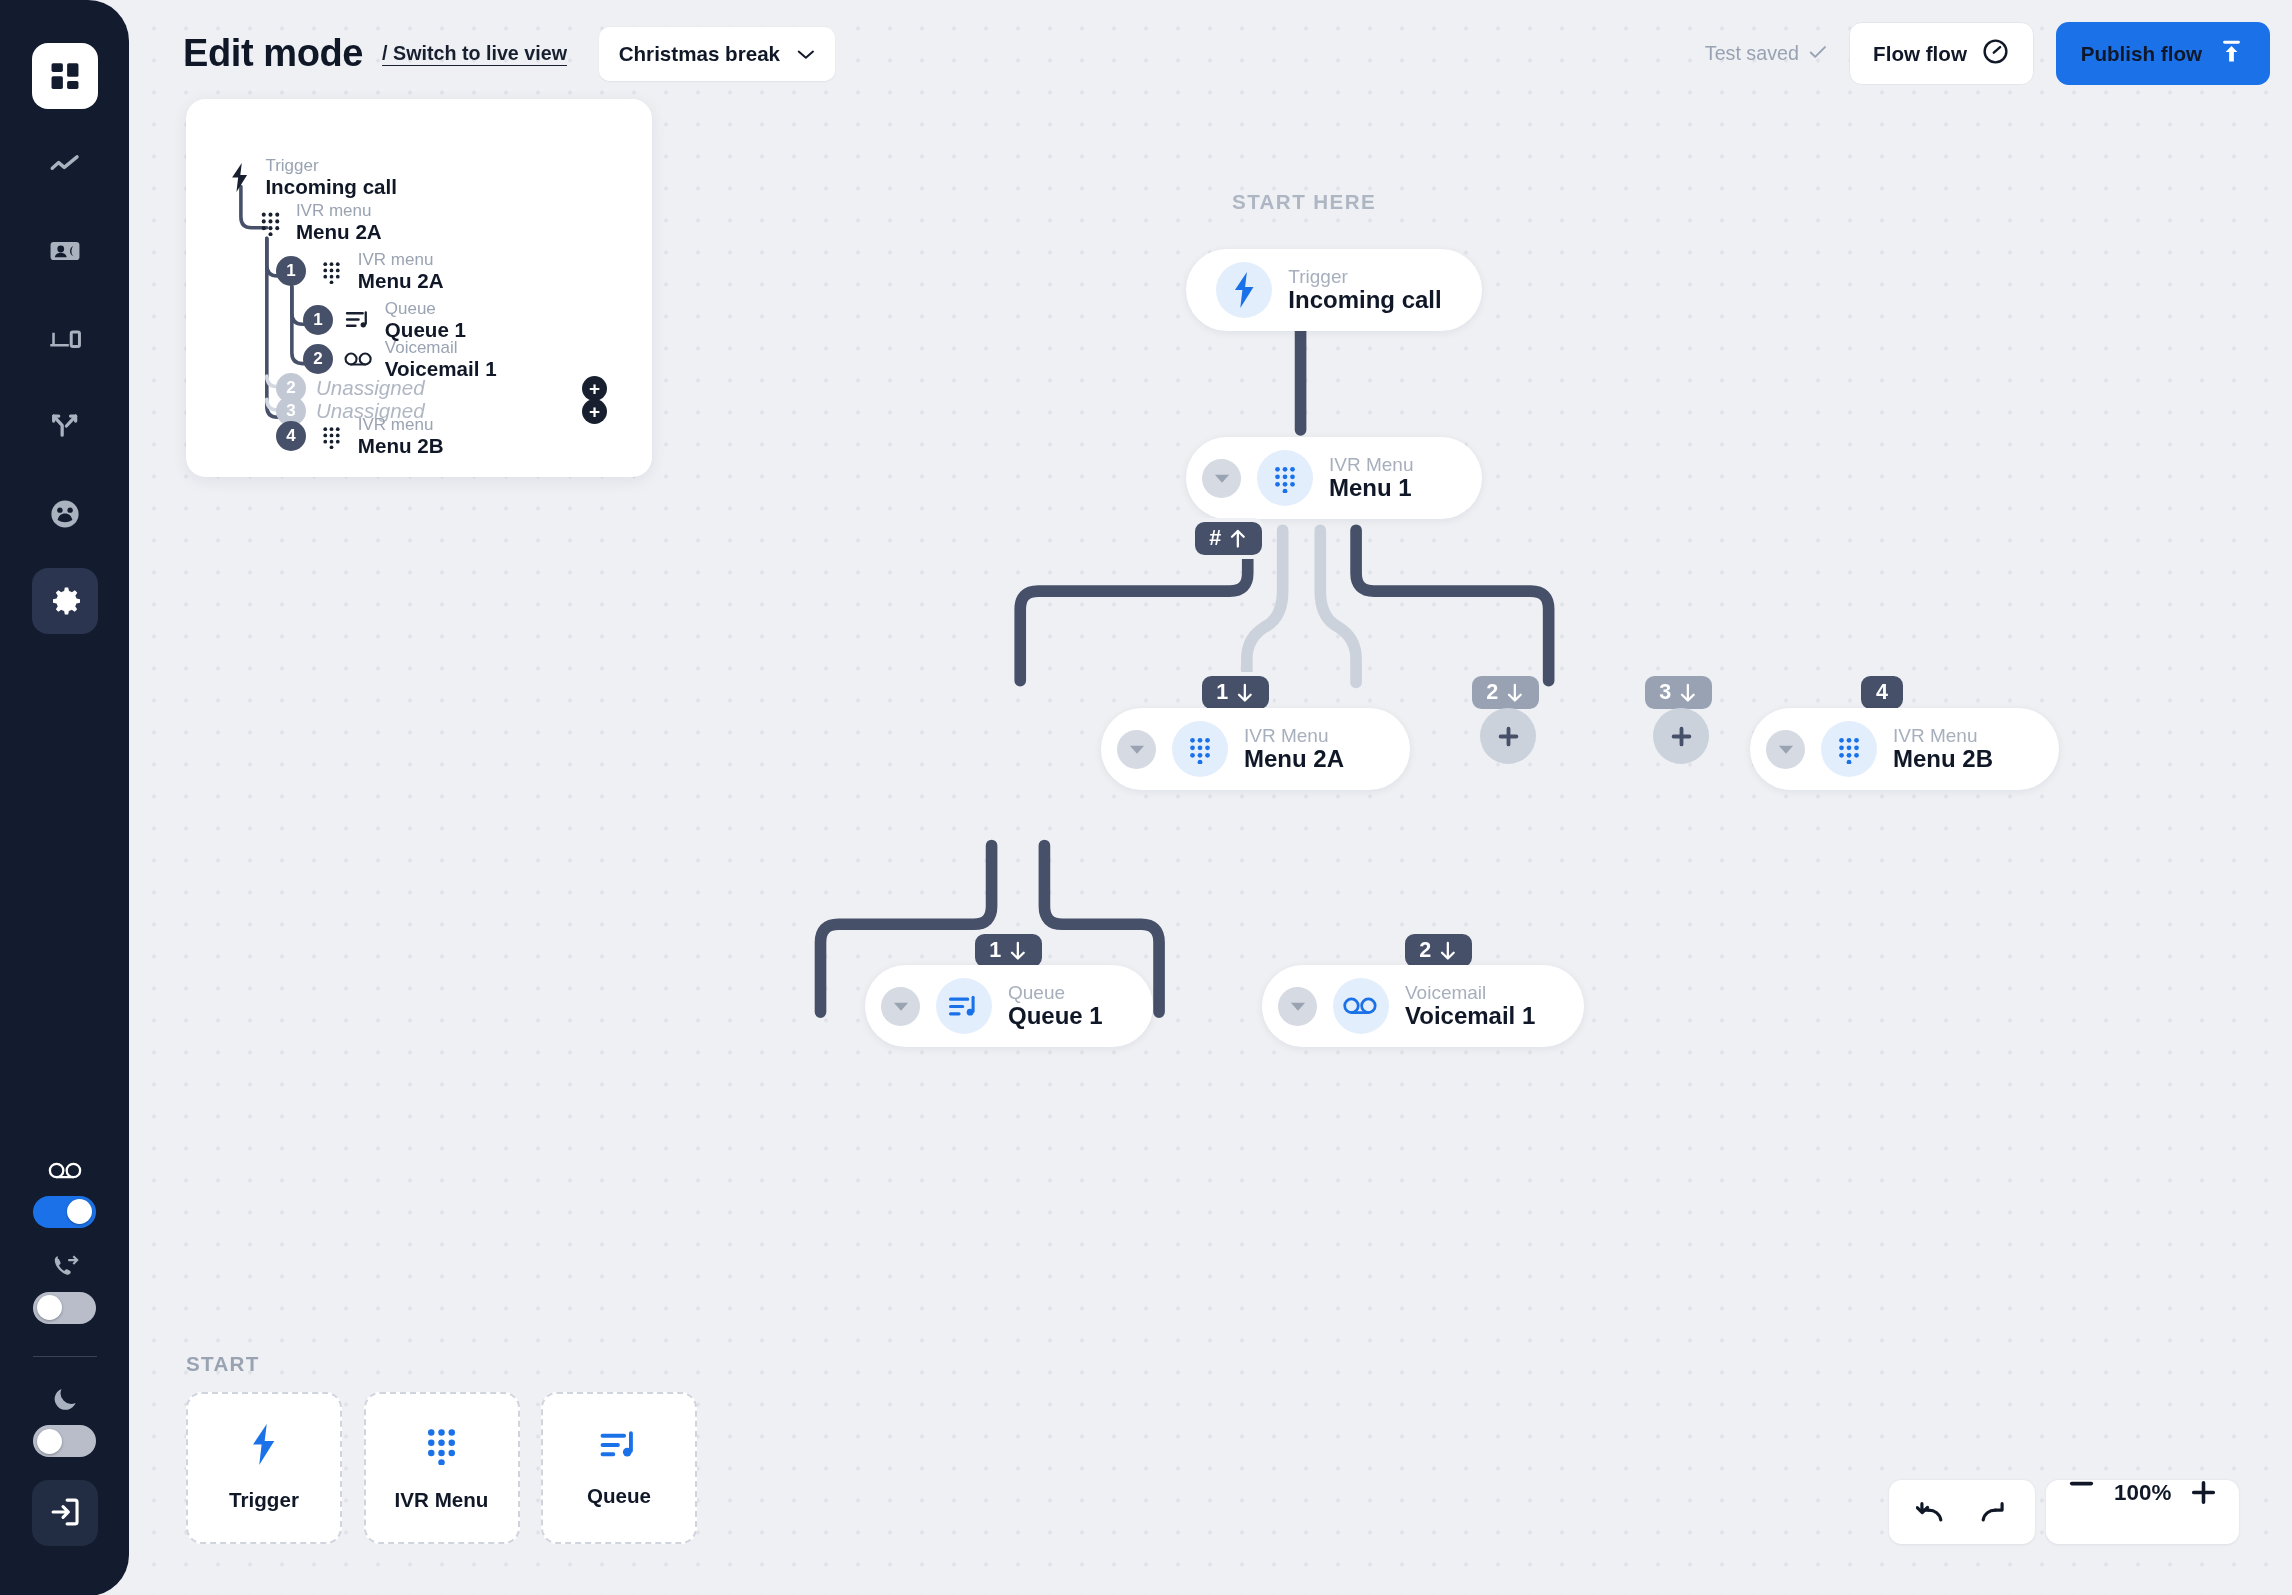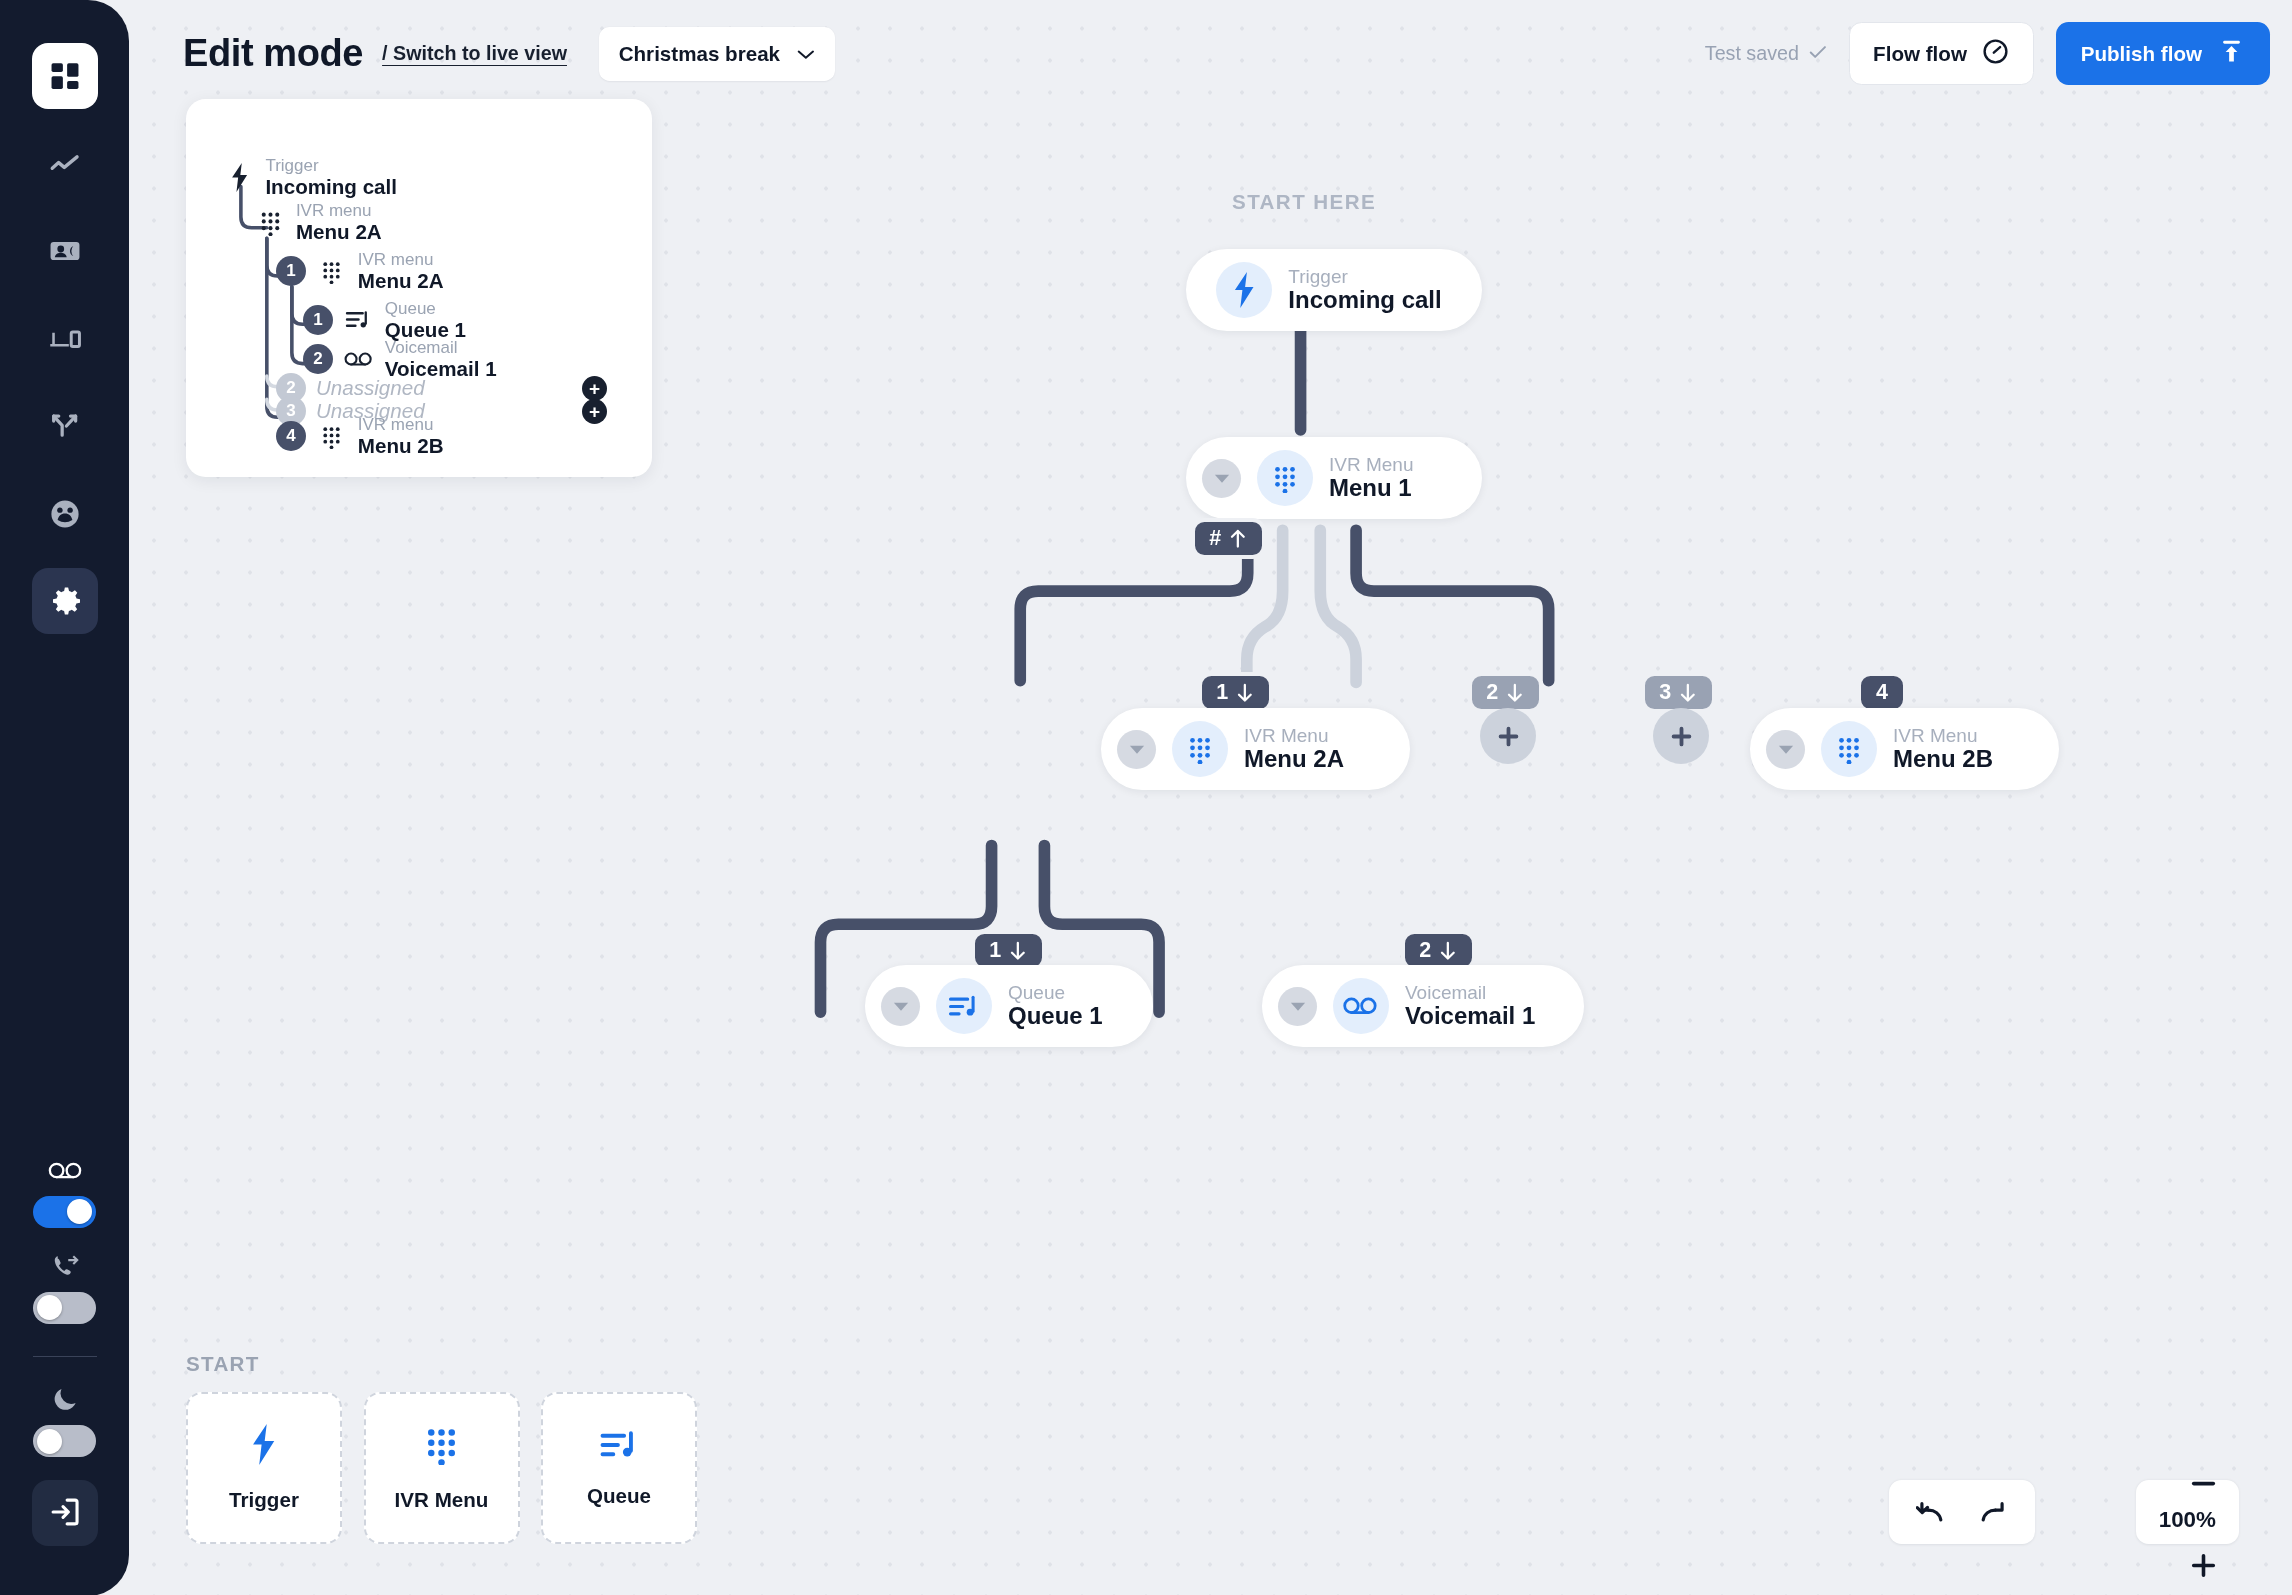--- a/index.html
+++ b/index.html
@@ -94,21 +94,21 @@
   }
   .btn-test {
     height: 63px; background: #fff; border: 1.4px solid #e3e6ec;
     border-radius: 12.5px; display: flex; align-items: center; gap: 14.3px;
     padding: 0 23px; font-size: 20.6px; font-weight: 700; color: #101828;
     cursor: pointer;
   }
   .btn-publish {
     height: 63px; background: #1b72e8; border-radius: 12.5px;
     display: flex; align-items: center; gap: 16px; padding: 0 25px;
-    font-size: 20.6px; font-weight: 700; color: #ffffff; cursor: pointer;
+    font-size: 20.6px; font-weight: 700; color: #0f172a; cursor: pointer;
   }
 
   
   .flowtree {
     position: absolute; left: 57px; top: 99px;
     width: 466px; background: #fff;
     border-radius: 19.7px; padding: 27px 25px 32px 25px;
     box-shadow: 0 3.6px 16px rgba(16,24,40,.07);
   }
   .ft-head { display: flex; align-items: center; }
@@ -209,23 +209,22 @@
   
   .ctrl-undo {
     position: absolute; right: 258px; bottom: 52px;
     height: 64px; background: #fff; border-radius: 12.5px;
     display: flex; align-items: center; gap: 32px; padding: 0 27px;
     box-shadow: 0 0.9px 2.7px rgba(16,24,40,.08);
   }
   .ctrl-zoom {
     position: absolute; right: 54px; bottom: 52px;
     height: 64px; background: #fff; border-radius: 12.5px;
-    display: flex; align-items: flex-end; gap: 19.7px; padding: 0 23px;
+    display: flex; align-items: flex-start; gap: 19.7px; padding: 0 23px;
     box-shadow: 0 0.9px 2.7px rgba(16,24,40,.08);
-    flex-direction: column;
   }
   .zoom-val { font-size: 22.4px; font-weight: 700; color: #101828; }
   .icon-btn { cursor: pointer; display: flex; align-items: center; justify-content: center; }
 </style>
 </head>
 <body>
 
 <div id="app">
 
   <div class="sidebar">

